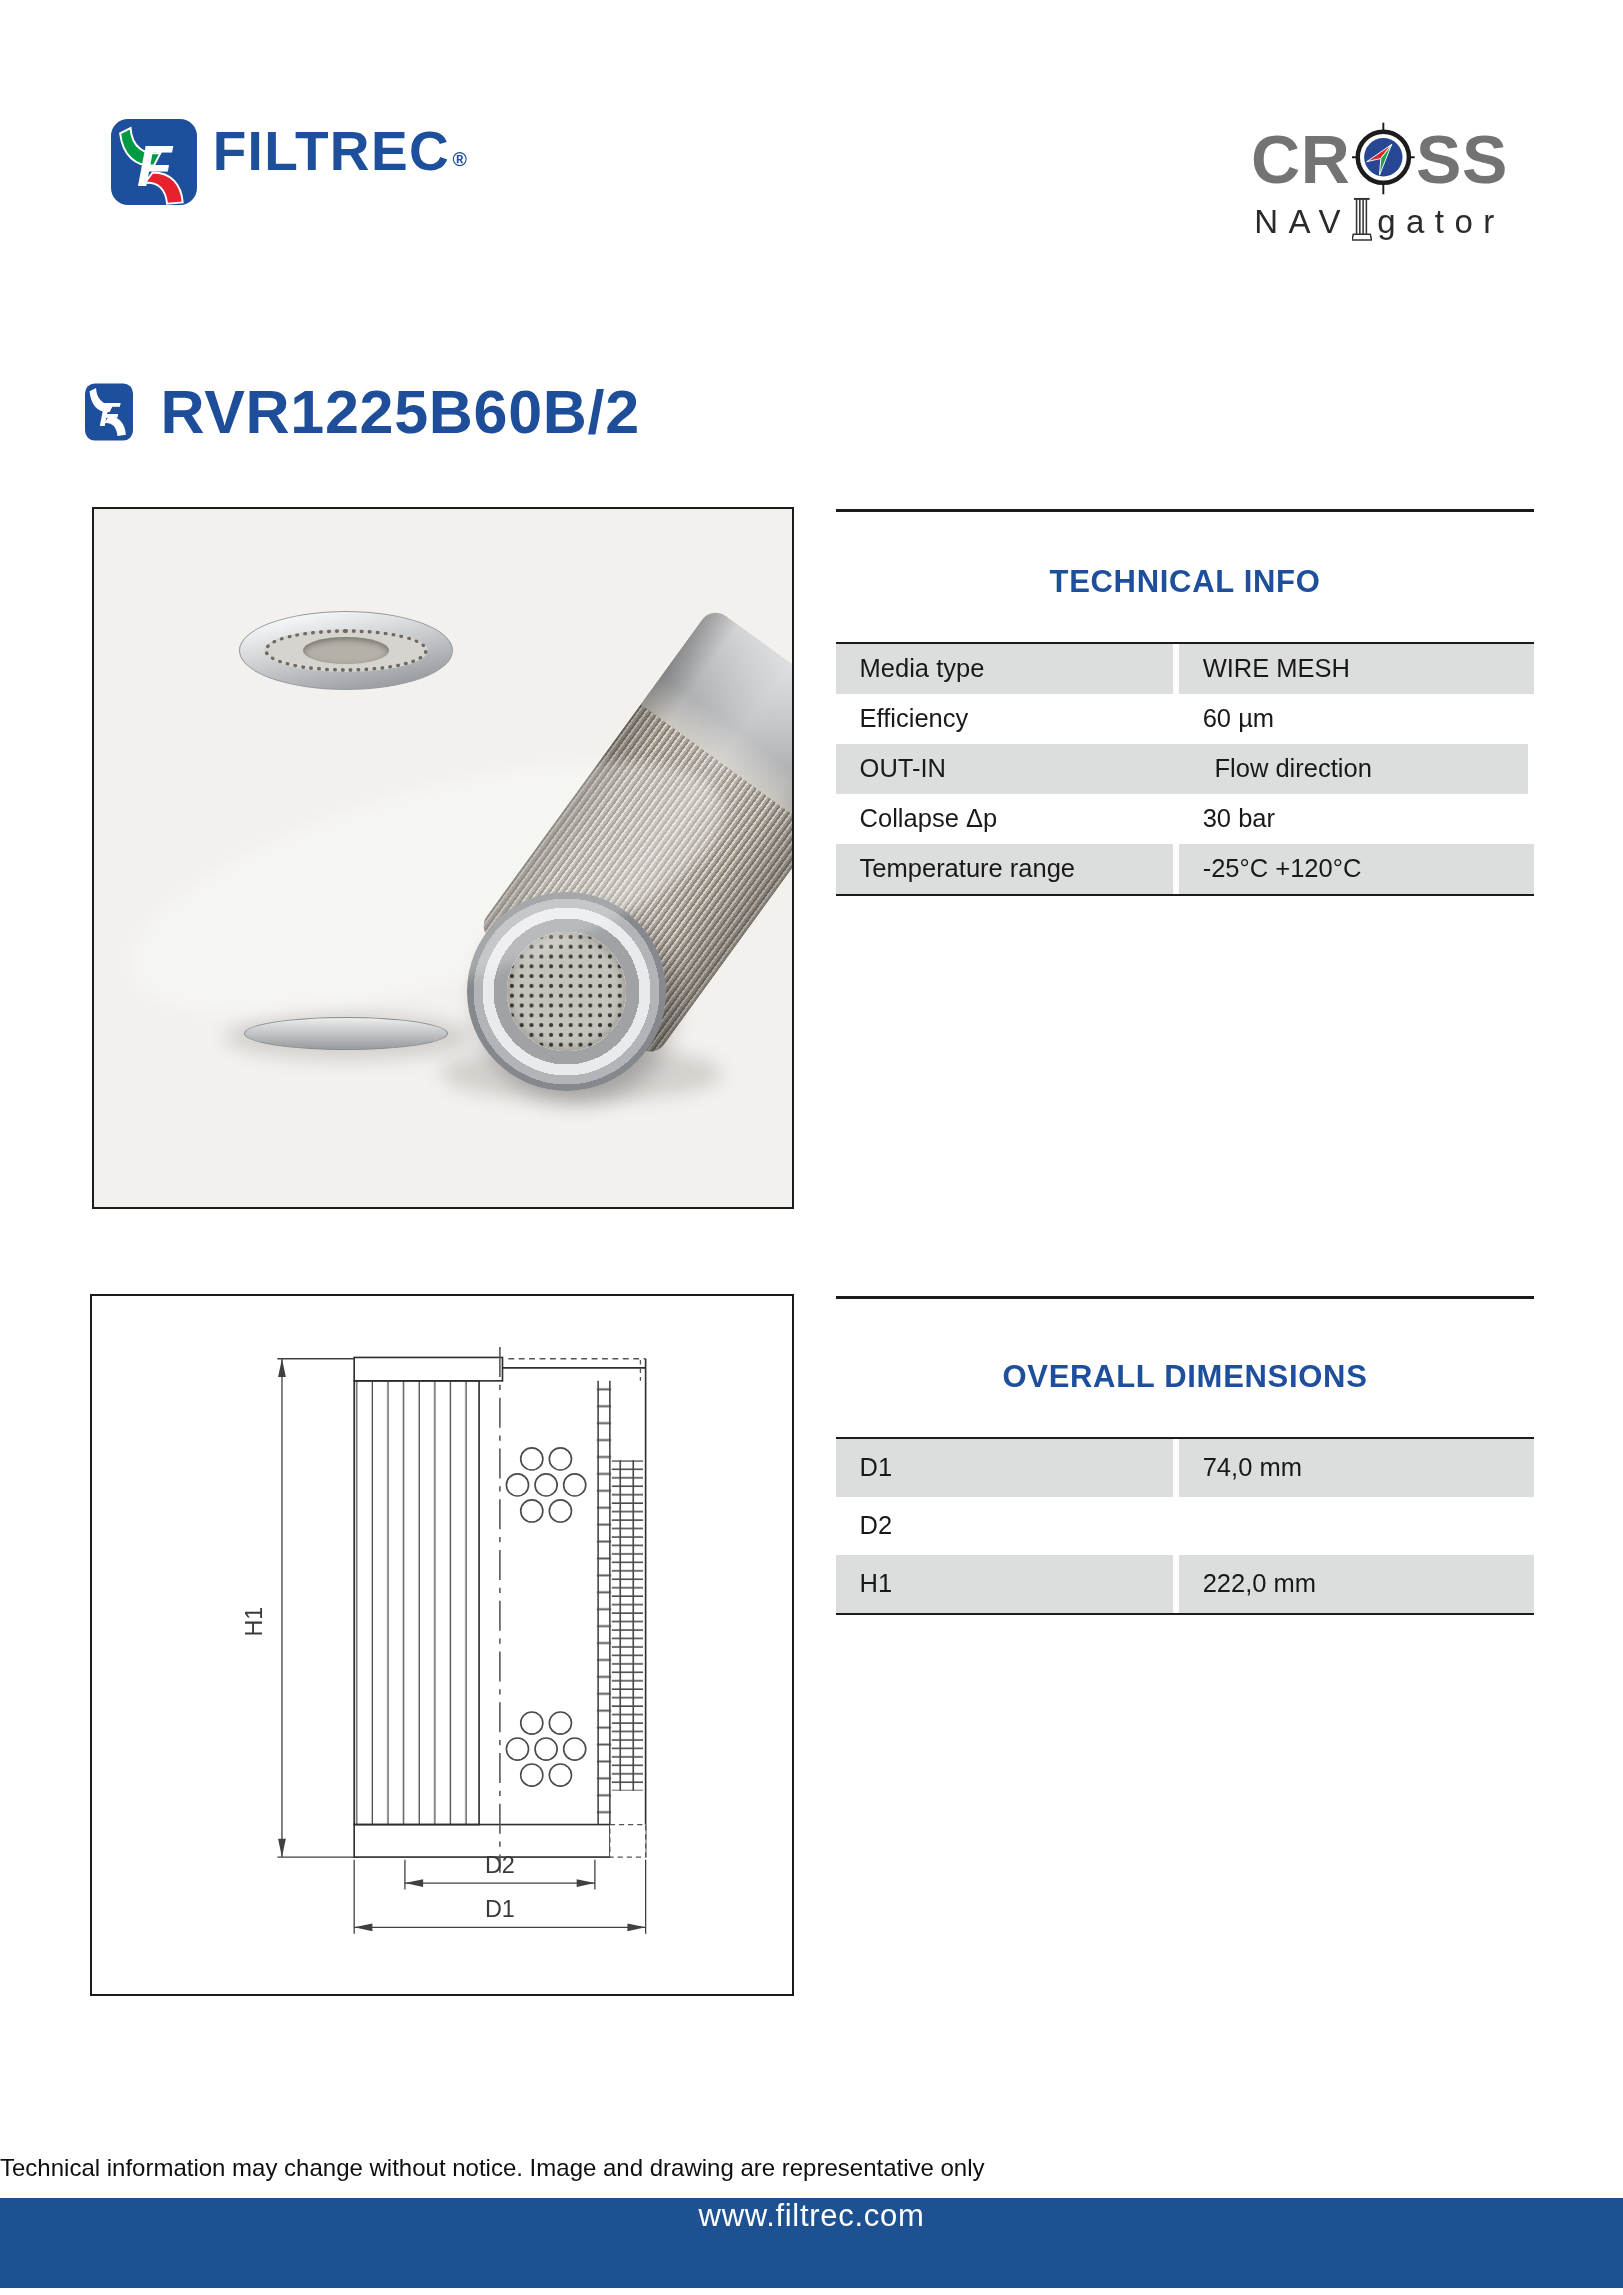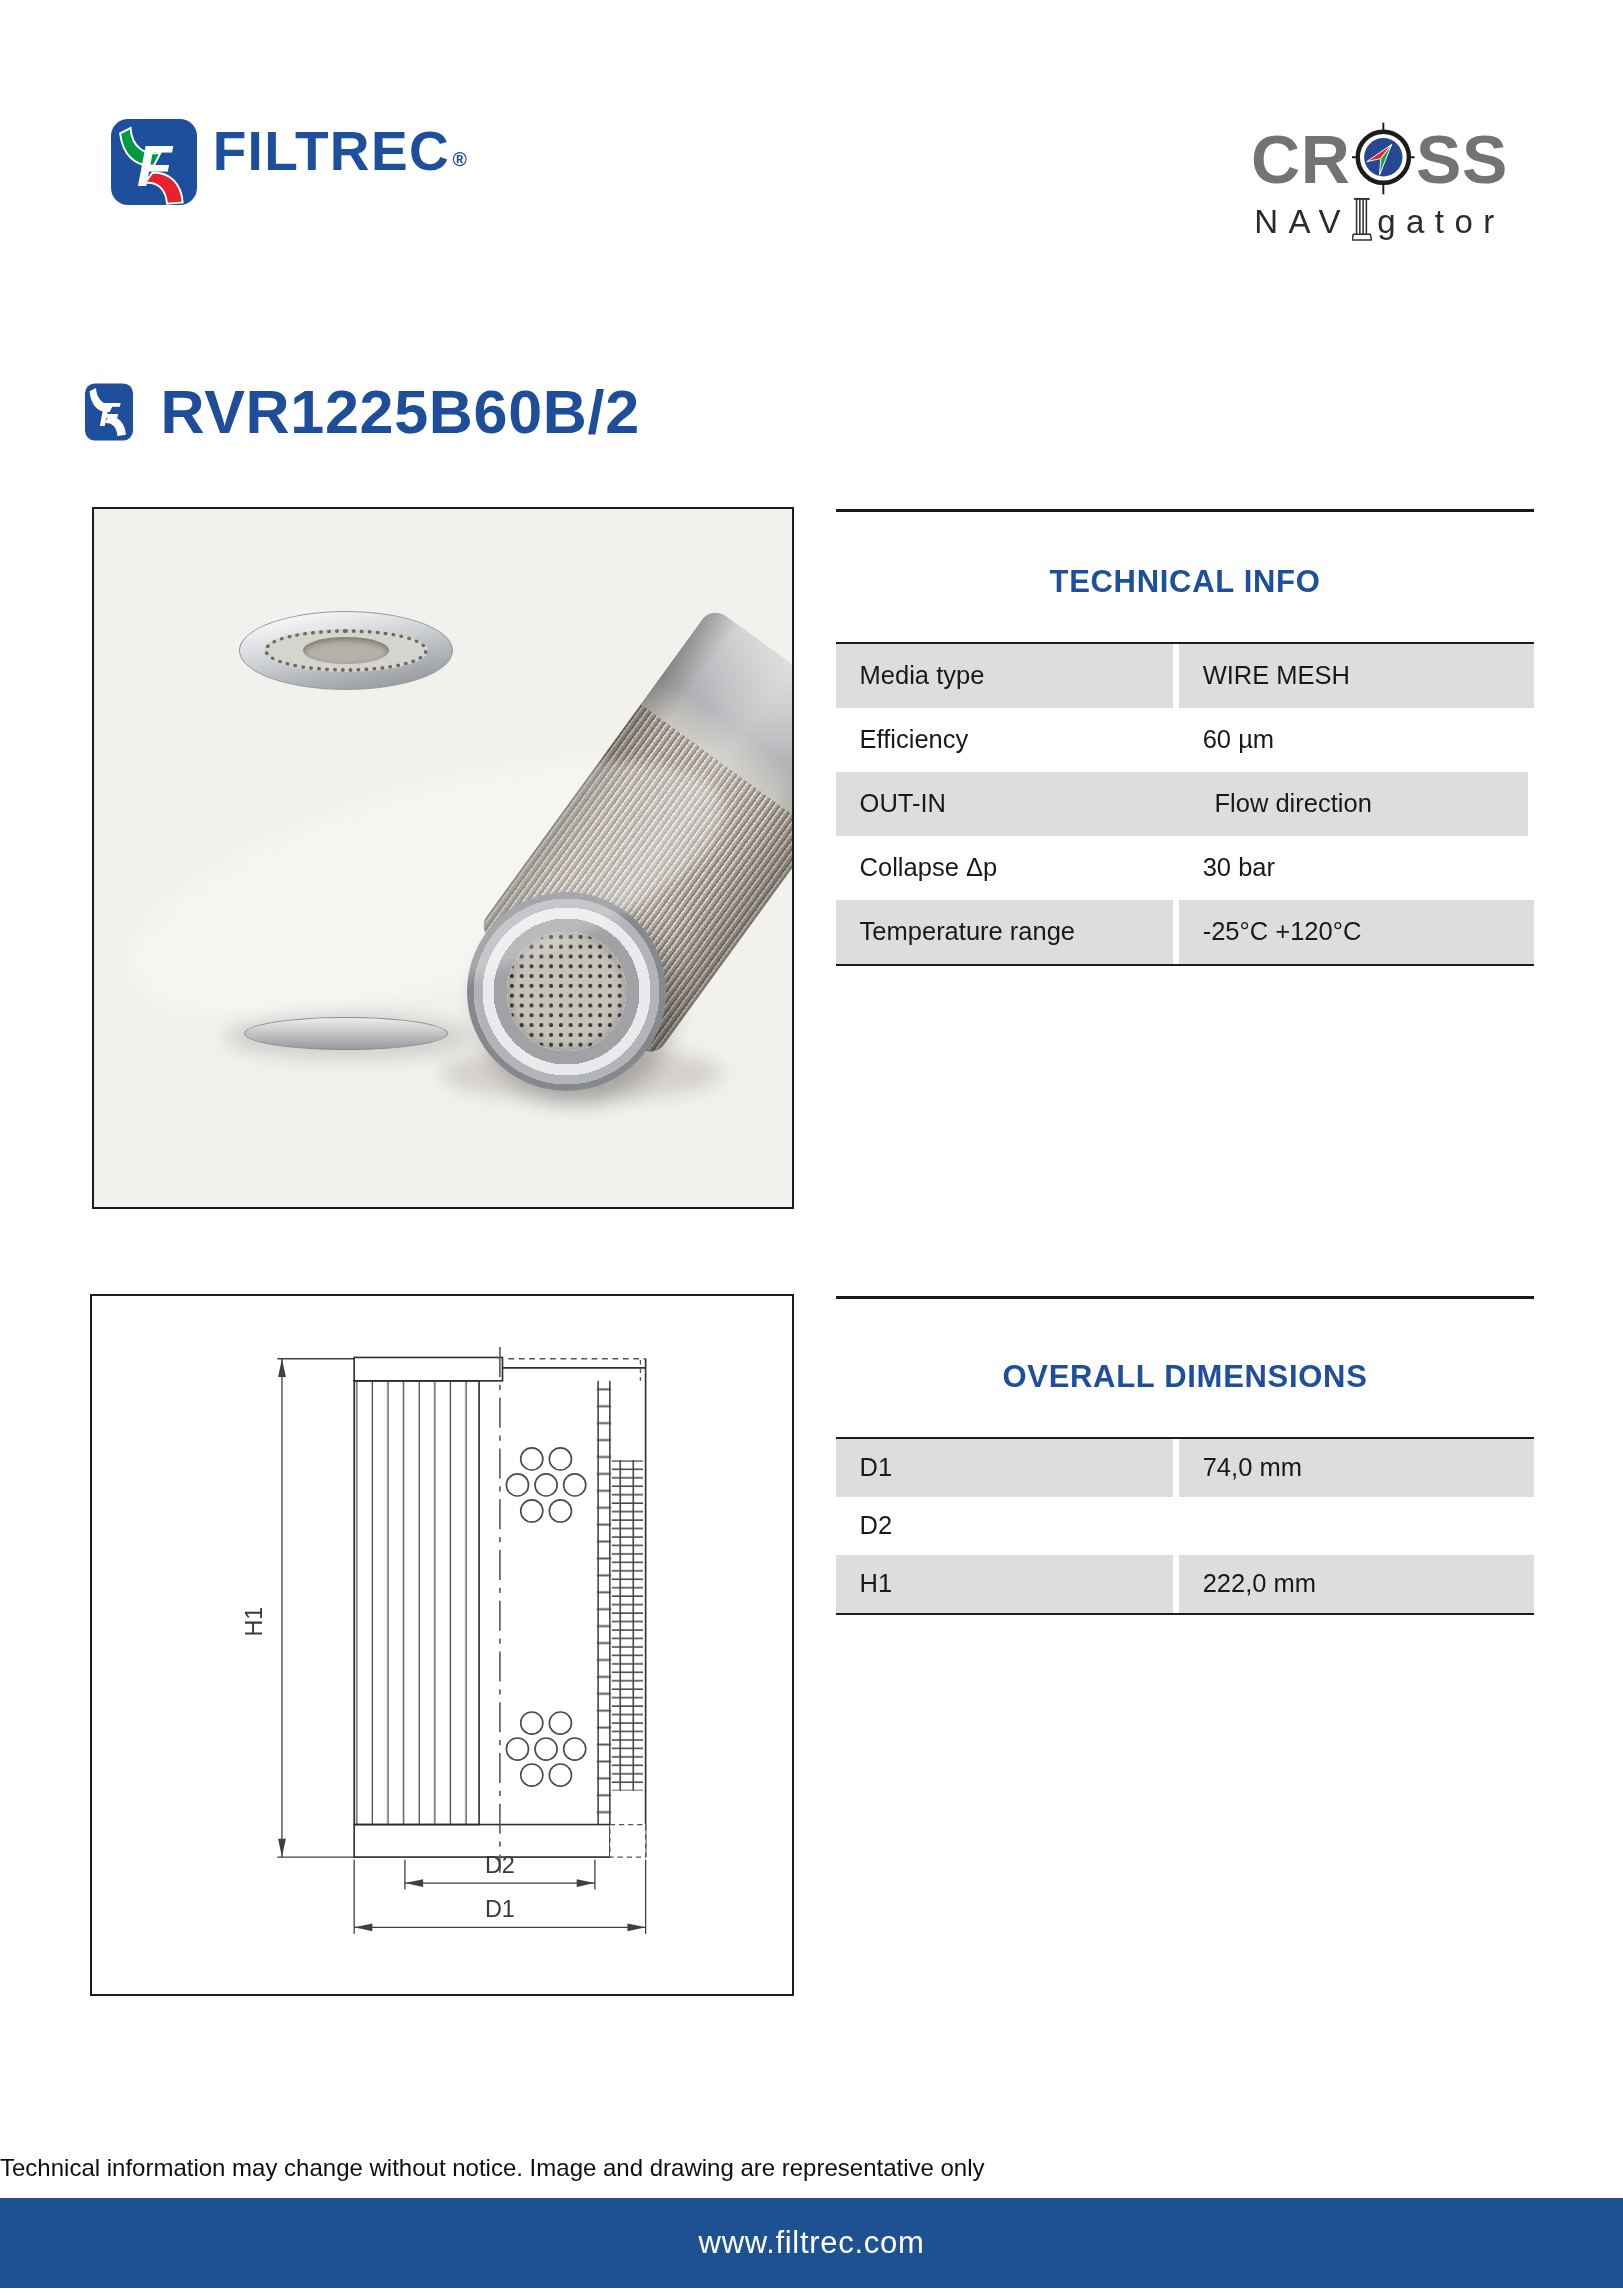--- a/index.html
+++ b/index.html
@@ -61,33 +61,33 @@
 
   
   .section{position:absolute;left:836px;width:698px;}
   .sec-tech{top:509px;} .sec-dim{top:1296px;}
   .rule-top{height:2.6px;background:#1b1b1b;}
   .sec-title{margin:0;text-align:center;font-size:31px;line-height:35px;font-weight:800;color:#1d4f9c;letter-spacing:0.7px;}
   .sec-tech .sec-title{margin-top:52px;} .sec-dim .sec-title{margin-top:60px;}
   .spec-table{border-top:2px solid #1b1b1b;border-bottom:2px solid #1b1b1b;}
   .sec-tech .spec-table{margin-top:43px;} .sec-dim .spec-table{margin-top:43px;}
   .spec-row{display:flex;}
-  .sec-tech .spec-row{height:64px;} .sec-dim .spec-row{height:58px;}
+  .sec-tech .spec-row{height:50px;} .sec-dim .spec-row{height:58px;}
   .cell{display:flex;align-items:center;padding-left:23.6px;font-size:25.5px;color:#191919;background:transparent;}
   .cell-label{width:313px;margin-right:6.5px;}
   .cell-value{flex:1;}
   .spec-row.gray .cell{background:#dcdddd;}
 
   
   .drawing-box svg text{font-family:"Liberation Sans",sans-serif;font-size:36px;fill:#3a3a3a;}
 
   
   .disclaimer{position:absolute;left:0;right:0;top:2154px;text-align:left;font-size:24px;color:#0f0f0f;}
   .bottom-bar{position:absolute;left:0;right:0;top:2198px;height:90px;background:#1e5191;
-              display:flex;align-items:center;justify-content:center;}
+              display:flex;align-items:flex-start;justify-content:center;}
   .bottom-url{color:#ffffff;font-size:31px;letter-spacing:0.7px;}
 </style>
 </head>
 <body>
 
 <div class="page">
 
   <div class="filtrec-logo">
     <svg width="86" height="86" viewBox="0 0 132 132">
       <rect x="0" y="0" width="132" height="132" rx="26" fill="#1d4f9c"></rect>

